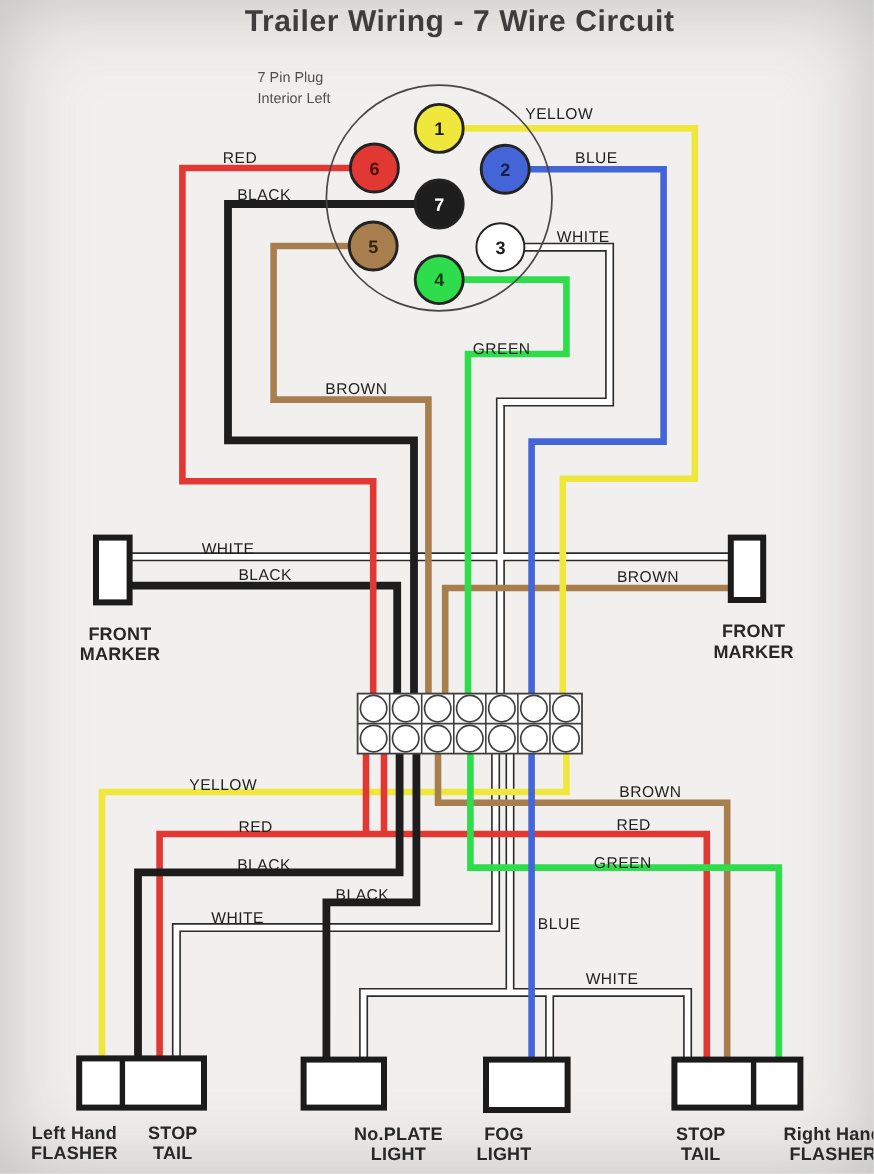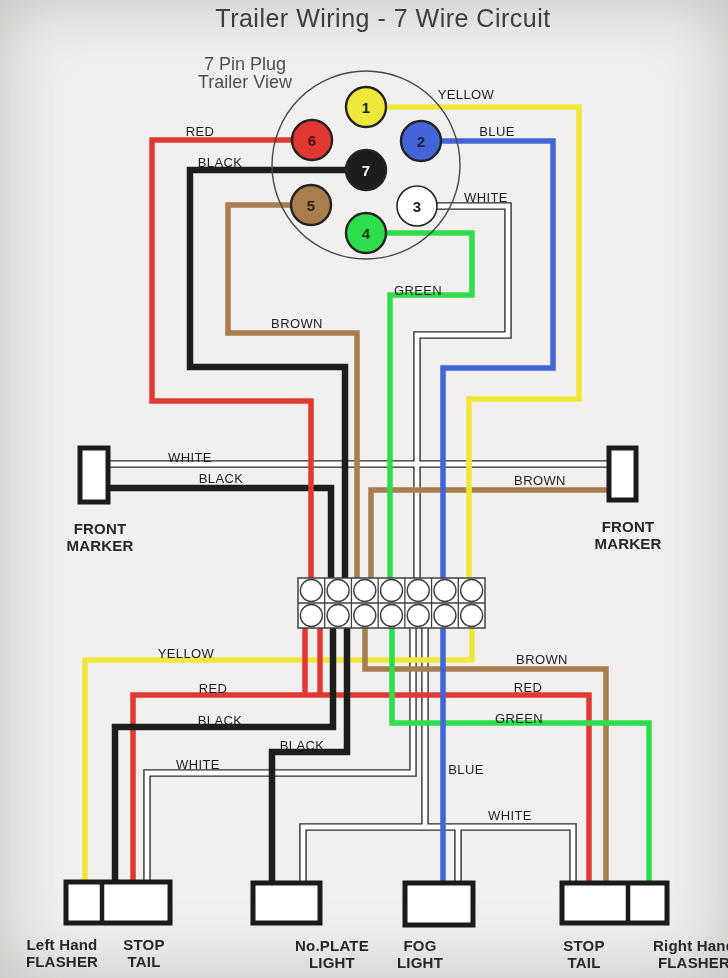--- a/index.html
+++ b/index.html
@@ -5,26 +5,26 @@
   html,body{margin:0;padding:0;background:#e8e7e5;}
   #stage{
     position:relative;width:728px;height:978px;overflow:hidden;
     background:#f1f0ee;
     box-shadow:inset 0 0 70px rgba(110,110,105,.38);
     font-family:"Liberation Sans",sans-serif;
   }
   #canvas{position:absolute;left:0;top:0;}
   #title{
     position:absolute;left:383px;top:4px;transform:translateX(-50%);
-    margin:0;font-size:25px;font-weight:normal;color:#3d3d3d;white-space:nowrap;
+    margin:0;font-size:25px;font-weight:bold;color:#3d3d3d;white-space:nowrap;
     letter-spacing:.5px;
   }
   #plug-caption{
     position:absolute;left:245px;top:55px;transform:translateX(-50%);
-    text-align:center;font-size:18px;line-height:18px;color:#4f4f4f;
+    text-align:left;font-size:12px;line-height:18px;color:#4f4f4f;
   }
   .wl{
     position:absolute;transform:translateX(-50%);
     font-size:13px;font-weight:normal;color:#1e1e1e;letter-spacing:.4px;
     white-space:nowrap;
   }
   .dl{
     position:absolute;transform:translateX(-50%);
     font-size:15px;font-weight:bold;color:#272727;line-height:17px;
     text-align:center;white-space:nowrap;letter-spacing:.2px;
@@ -106,21 +106,21 @@
       <rect x="66" y="882" width="104" height="41" fill="#ffffff" stroke="#1b1b1b" stroke-width="5"></rect>
       <line x1="102" y1="882" x2="102" y2="923" stroke="#1b1b1b" stroke-width="4.5"></line>
       <rect x="253" y="883" width="67" height="40" fill="#ffffff" stroke="#1b1b1b" stroke-width="5"></rect>
       <rect x="405" y="883" width="68" height="42" fill="#ffffff" stroke="#1b1b1b" stroke-width="5"></rect>
       <rect x="562" y="883" width="105" height="40" fill="#ffffff" stroke="#1b1b1b" stroke-width="5"></rect>
       <line x1="628" y1="883" x2="628" y2="923" stroke="#1b1b1b" stroke-width="4.5"></line>
     </svg>
   <h1 id="title">Trailer Wiring - 7 Wire Circuit</h1>
   <div id="plug-caption">
     <div>7 Pin Plug</div>
-    <div>Trailer View</div>
+    <div>Interior Left</div>
   </div>
   <div id="labels">
       <div class="wl" style="left: 466px; top: 87px;">YELLOW</div>
       <div class="wl" style="left: 497px; top: 124px;">BLUE</div>
       <div class="wl" style="left: 200px; top: 124px;">RED</div>
       <div class="wl" style="left: 220px; top: 155px;">BLACK</div>
       <div class="wl" style="left: 486px; top: 190px;">WHITE</div>
       <div class="wl" style="left: 418px; top: 283px;">GREEN</div>
       <div class="wl" style="left: 297px; top: 316px;">BROWN</div>
       <div class="wl" style="left: 190px; top: 450px;">WHITE</div>

